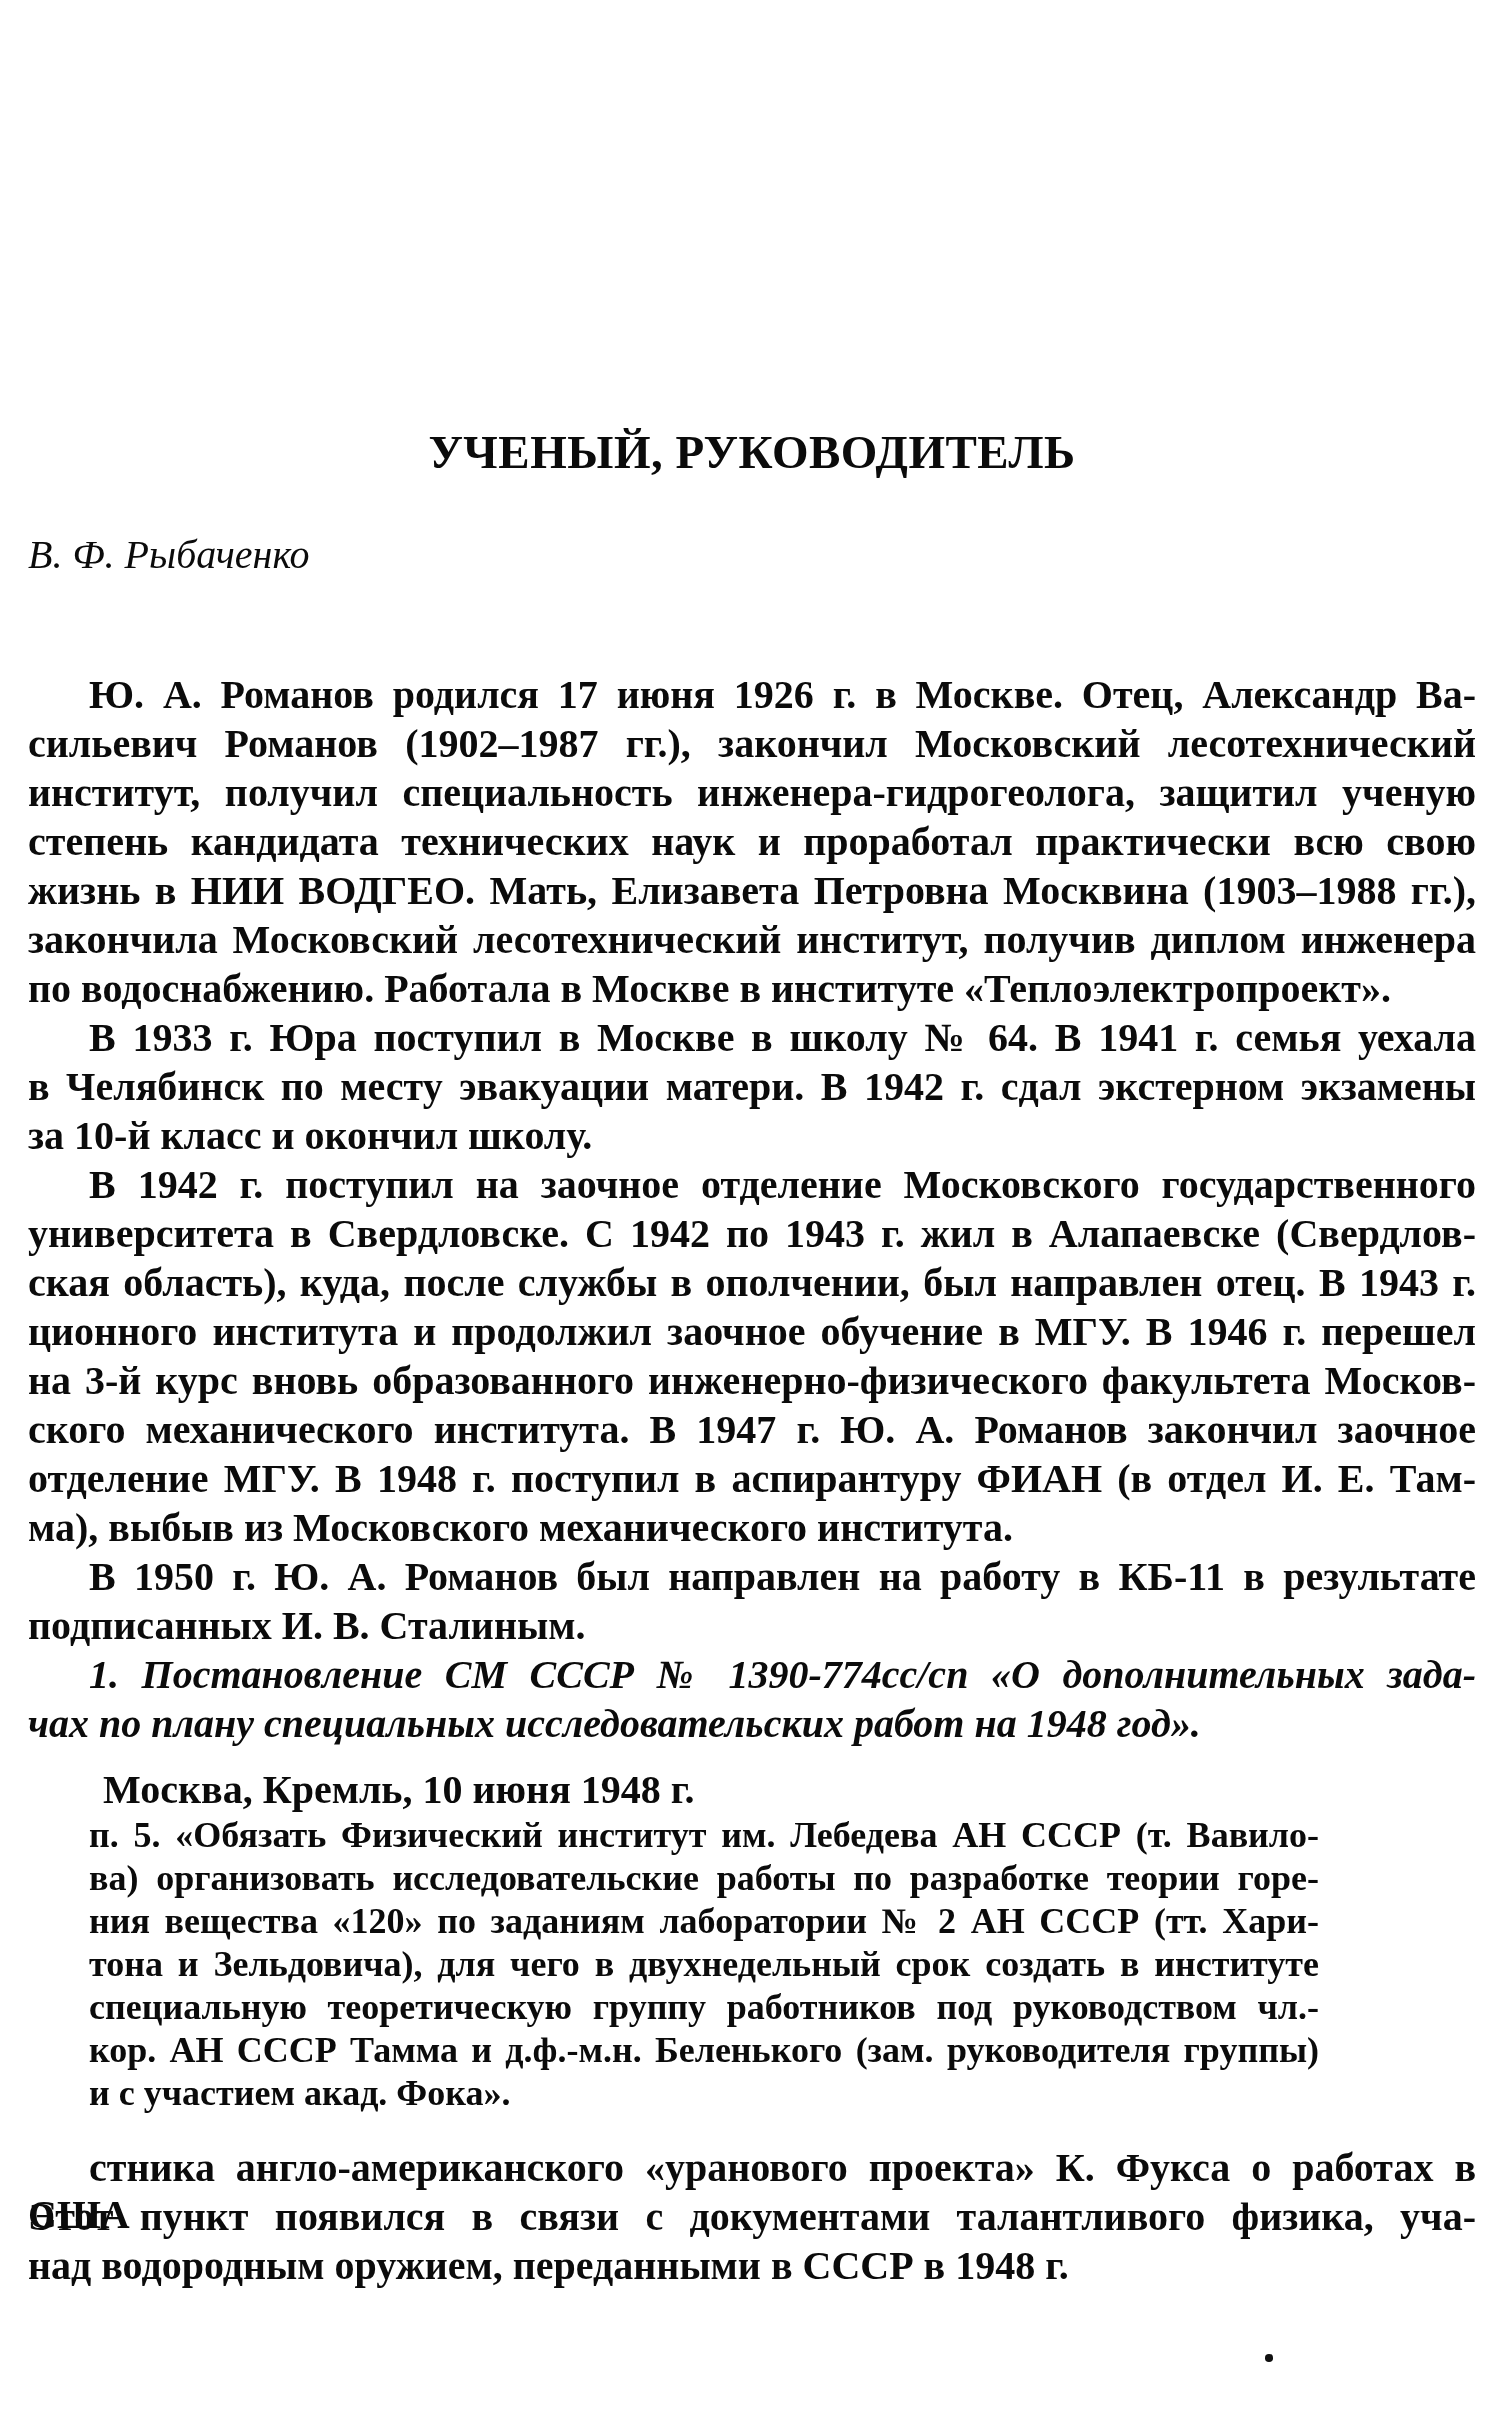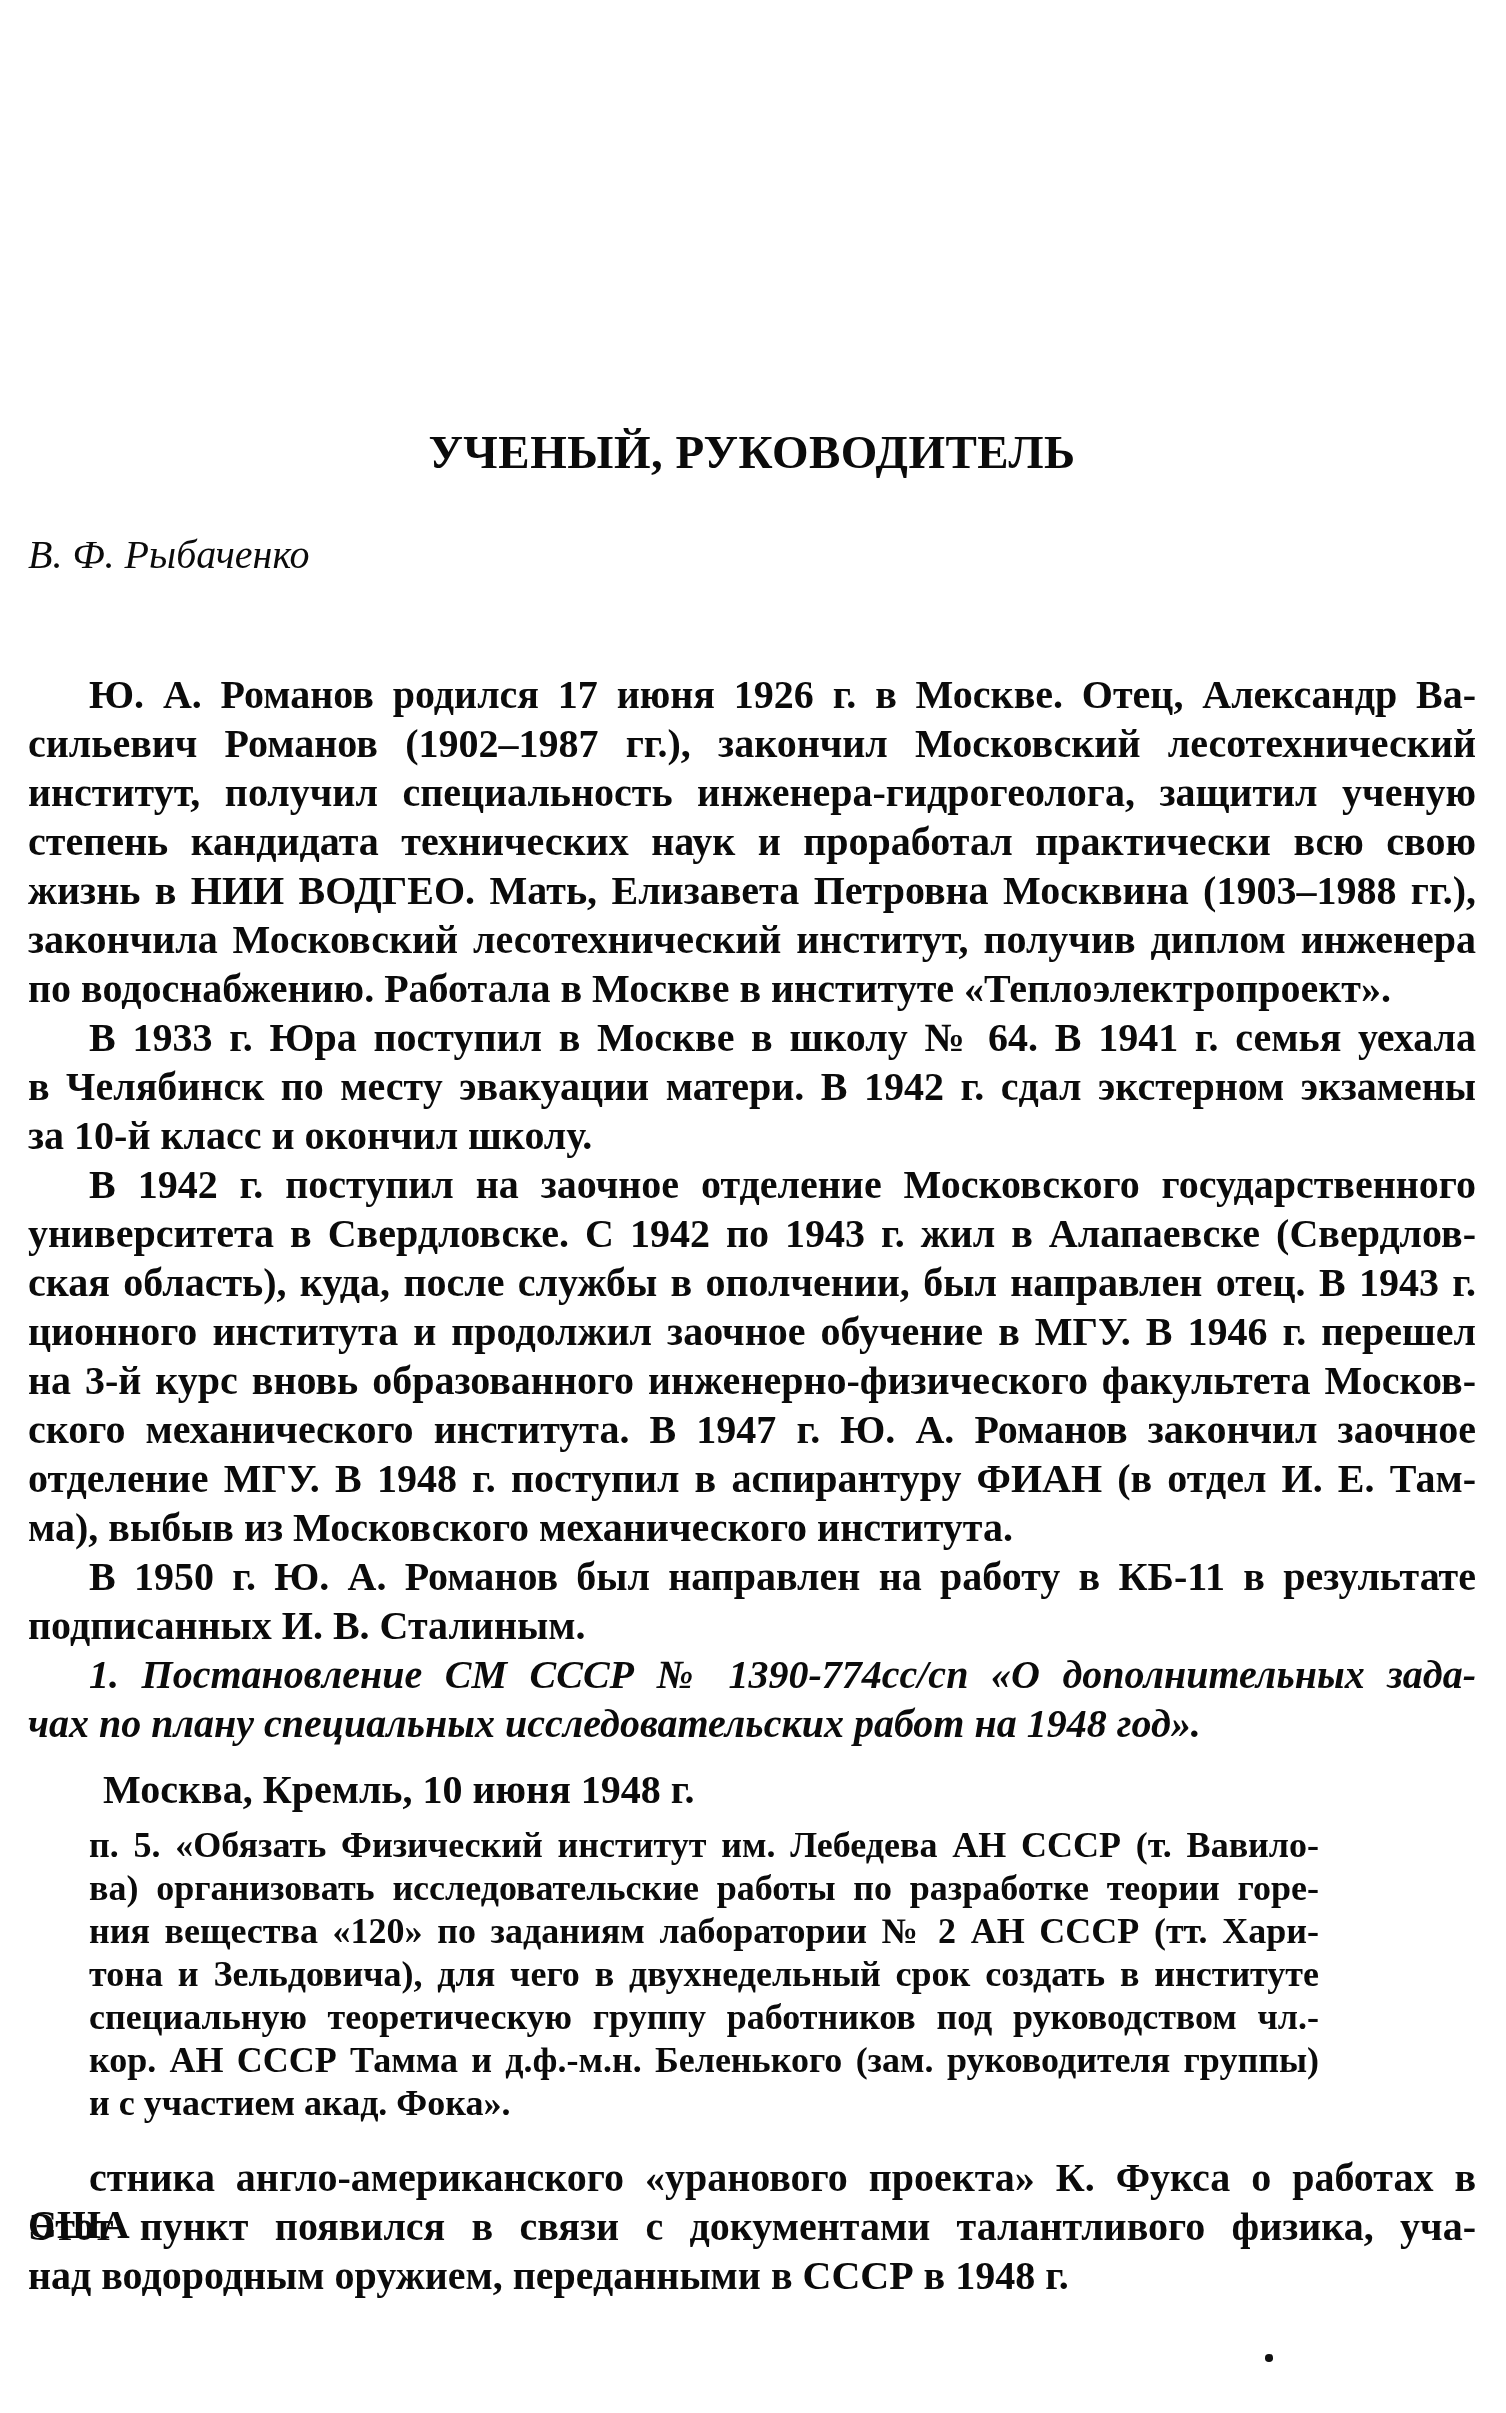--- a/index.html
+++ b/index.html
@@ -32,21 +32,21 @@
     height: 49px; line-height: 47px;
     text-align: justify;
     -moz-text-align-last: justify;
     text-align-last: justify;
   }
   .para .line.last { text-align-last: left; -moz-text-align-last: left; }
   .para.indent .line:first-child { text-indent: 61px; }
   .para.italic .line { font-style: italic; }
   .para.dateline { margin-top: 17px; margin-left: 75px; }
   .para.dateline .line { text-align: center; text-align-last: left; }
-  .para.quote { margin-top: 10px; margin-left: 61px; margin-right: 157px; }
+  .para.quote { margin-top: 0; margin-left: 61px; margin-right: 157px; }
   .para.quote .line {
     font-size: 36px;
     height: 43px; line-height: 41px;
   }
   .para.final { margin-top: 28px; }
   .ink-dot {
     position: absolute;
     left: 1265px; top: 2354px;
     width: 7.5px; height: 7.5px;
     border-radius: 50%;

